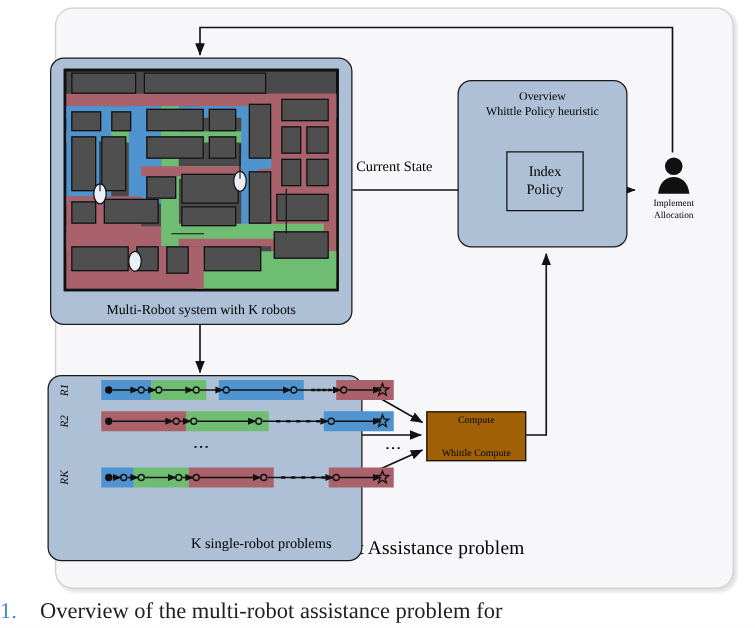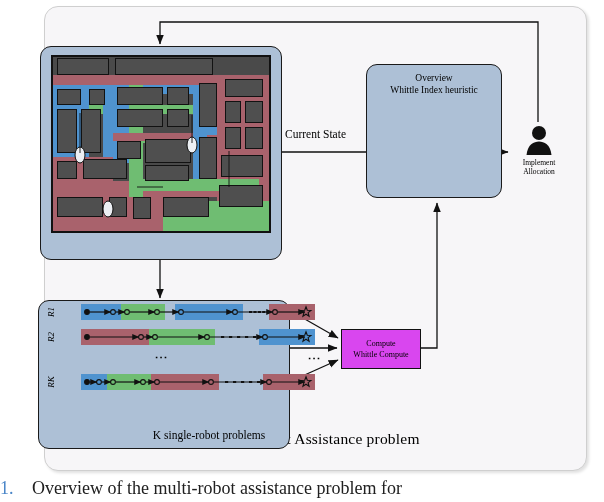--- a/index.html
+++ b/index.html
@@ -48,22 +48,22 @@
   .rowlab{position:absolute;width:16px;height:18px;font-size:9px;
           display:flex;align-items:center;justify-content:center;
           transform:rotate(-90deg);font-style:italic;}
   .seg{position:absolute;top:0;height:16px;}
   .seg.blue{background:#4f93cf;}
   .seg.green{background:#6fbd72;}
   .seg.red{background:#a9626c;}
 
   
   #compute-box{position:absolute;left:341px;top:329px;width:78px;height:38px;
-               background:#d946ef;border:1.4px solid #111;
-               display:flex;flex-direction:column;align-items:center;justify-content:center;
+               background:#a16207;border:1.4px solid #111;
+               display:flex;flex-direction:column;align-items:center;justify-content:space-between;
                font-size:8px;line-height:11px;text-align:center;}
 
   
   #current-state-label{position:absolute;left:285px;top:128px;font-size:11.5px;}
 
   
   #fig-caption{position:absolute;left:0;top:478px;width:604px;font-size:18px;
                color:#202020;white-space:nowrap;overflow:hidden;height:24px;}
   #fig-caption .fignum{color:#4a86c8;margin-right:14px;}
 
@@ -160,28 +160,33 @@
         <ellipse cx="139" cy="88" rx="5" ry="8" fill="#eceff3" stroke="#111" stroke-width="1"></ellipse>
         <ellipse cx="55" cy="152" rx="5" ry="8" fill="#eceff3" stroke="#111" stroke-width="1"></ellipse>
         <g stroke="#111" stroke-width="0.9" fill="none">
           <path d="M27 96 L27 56"></path>
           <path d="M139 86 L139 58"></path>
           <path d="M84 130 L110 130"></path>
           <path d="M176 130 L176 94"></path>
         </g>
       </svg>
     </div>
+    <div class="panel-label">Multi-Robot system with K robots</div>
   </div>
 
   <div id="current-state-label">Current State</div>
 
   <div class="panel" id="heur-panel">
     <div class="ptitle">
       <div>Overview</div>
-      <div>Whittle Index heuristic</div>
+      <div>Whittle Policy heuristic</div>
+    </div>
+    <div id="index-policy">
+      <span>Index</span>
+      <span>Policy</span>
     </div>
   </div>
 
   <div id="operator">
     <svg width="32" height="32" viewBox="0 0 32 32" style="display:block;margin:0 auto">
       <circle cx="16" cy="9" r="7" fill="#111"></circle>
       <path d="M3.5 31 C4.5 20.5 11 17.5 16 17.5 C21 17.5 27.5 20.5 28.5 31 Z" fill="#111"></path>
     </svg>
     <div class="oplabel">
       <div>Implement</div>

